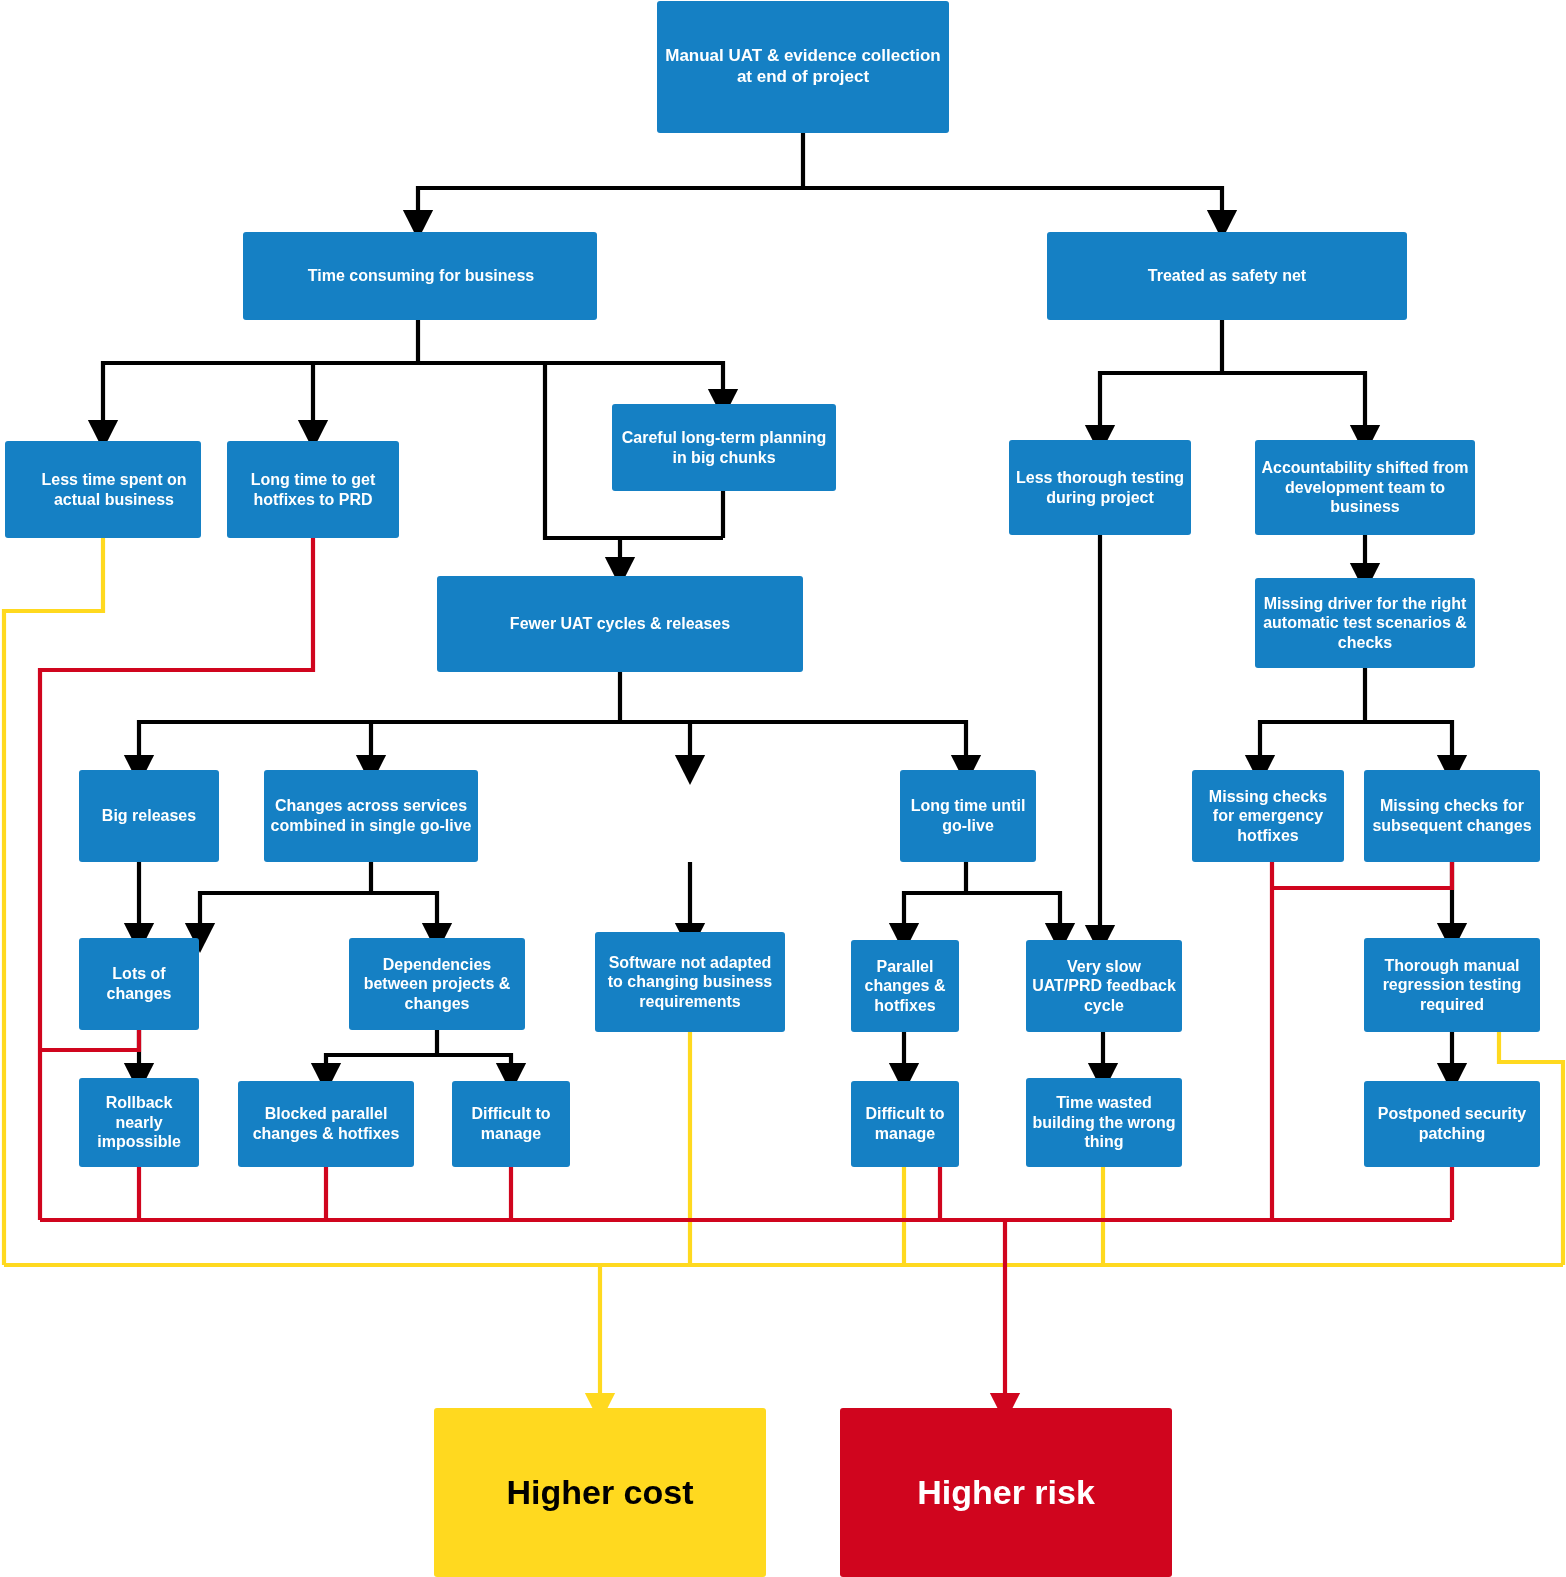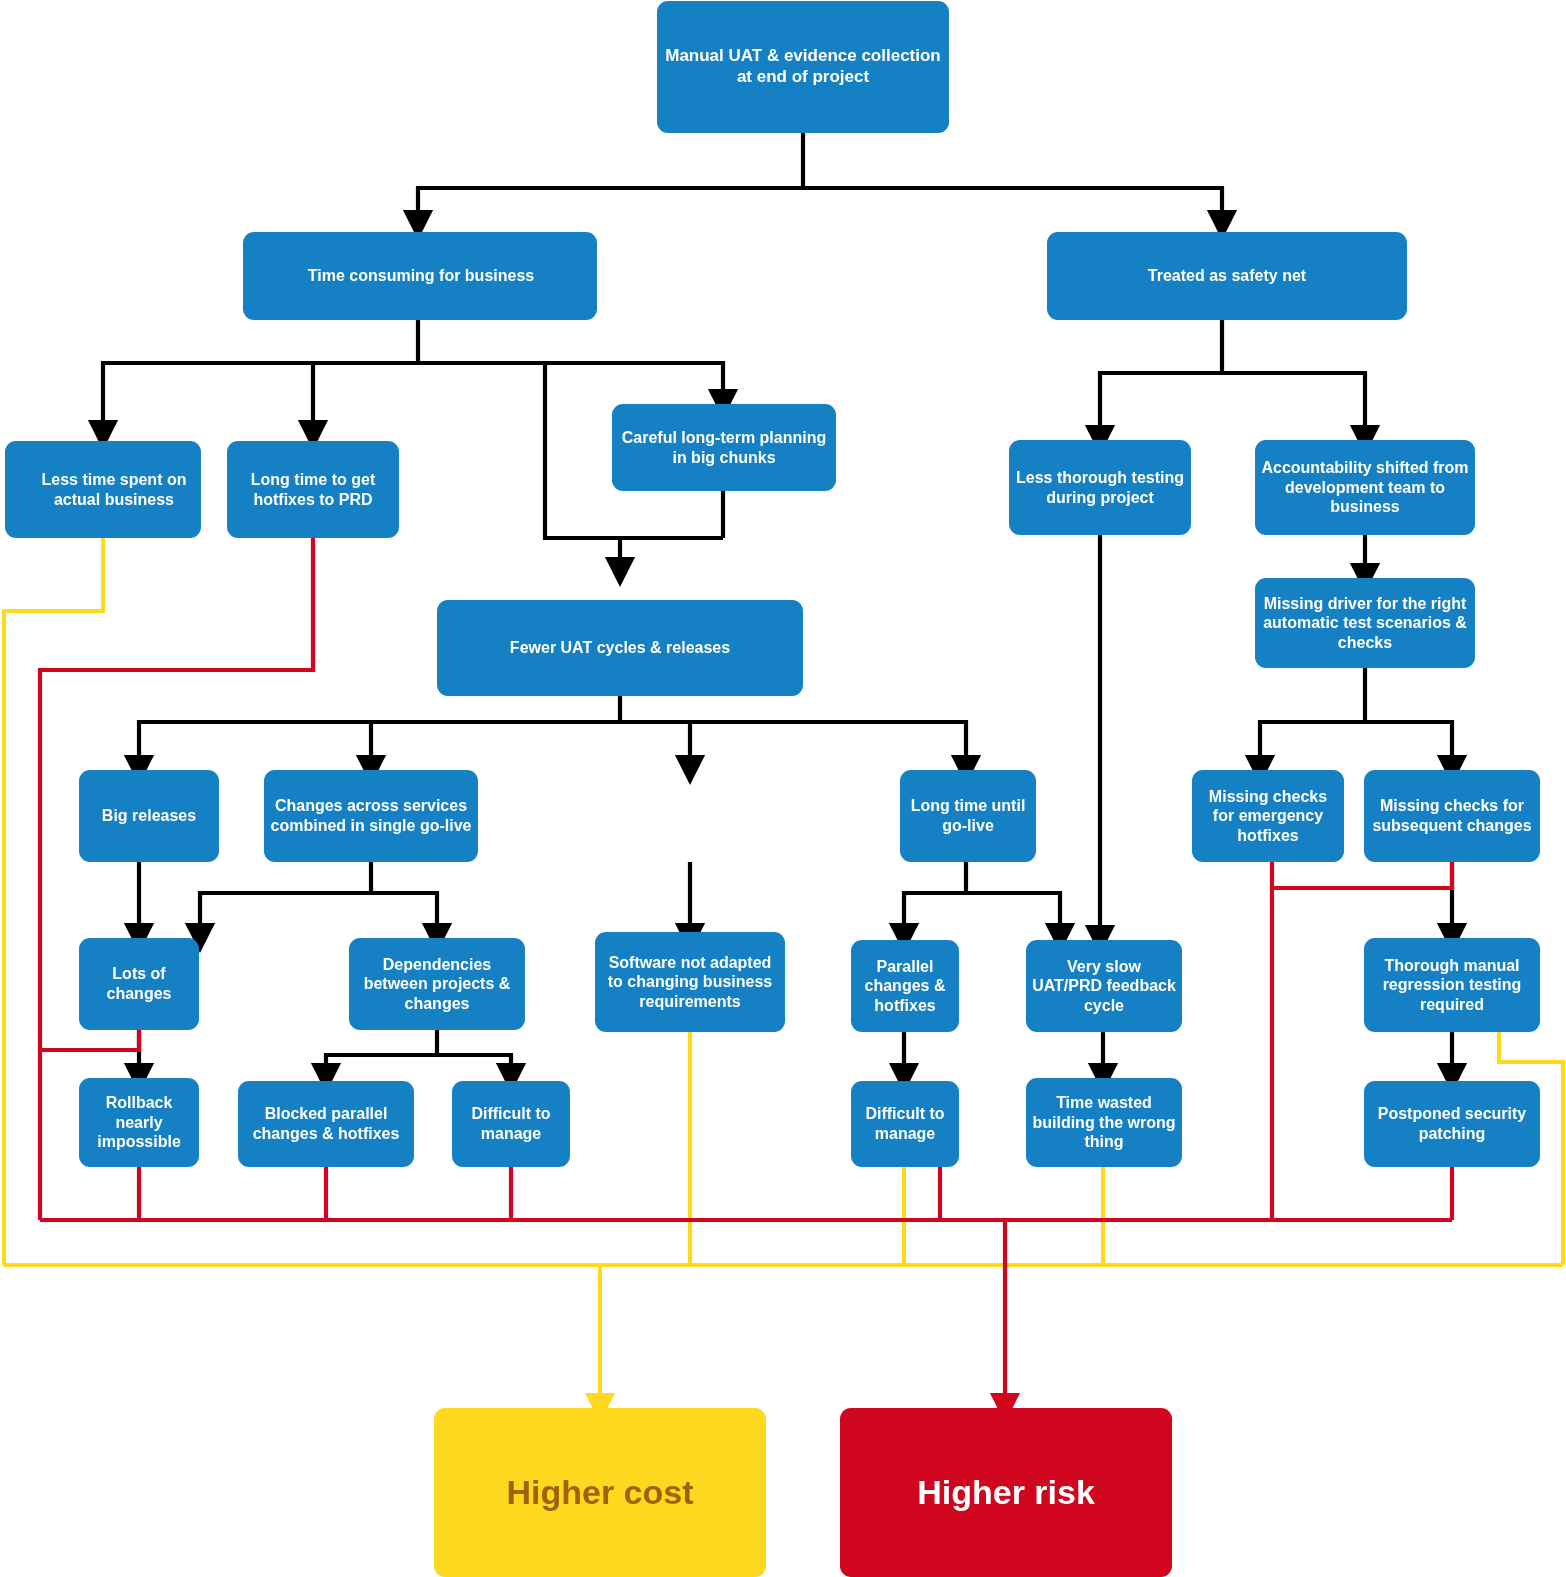--- a/index.html
+++ b/index.html
@@ -1,23 +1,23 @@
 <!DOCTYPE html>
 <html><head>
 <meta charset="utf-8">
 <style>
   html,body{margin:0;padding:0;background:#ffffff;}
   body{font-family:"Liberation Sans",sans-serif;}
   #canvas{position:relative;width:1566px;height:1577px;overflow:hidden;background:#fff;}
   #wires{position:absolute;left:0;top:0;width:1566px;height:1577px;}
   .node{position:absolute;box-sizing:border-box;display:flex;align-items:center;
         justify-content:center;text-align:center;color:#ffffff;font-weight:bold;
-        border-radius:11px;line-height:1.22;padding:4px 6px;}
+        border-radius:3px;line-height:1.22;padding:4px 6px;}
   .blue{background:#1580C4;}
-  .cost{background:#FFD91F;color:#a16207;}
+  .cost{background:#FFD91F;color:#000000;}
   .risk{background:#D0051E;color:#ffffff;}
   .s16{font-size:16px;}
   .s17{font-size:17px;}
   .s34{font-size:34px;font-weight:bold;}
 </style>
 </head>
 <body>
 
 <div id="canvas">
 
@@ -121,21 +121,21 @@
   <div class="node blue s16" style="left:5px;top:441px;width:196px;height:97px;padding-left:28px;">Less time spent on actual business</div>
 
   <div class="node blue s16" style="left:227px;top:441px;width:172px;height:97px;">Long time to get hotfixes to PRD</div>
 
   <div class="node blue s16" style="left:612px;top:404px;width:224px;height:87px;">Careful long-term planning in big chunks</div>
 
   <div class="node blue s16" style="left:1009px;top:440px;width:182px;height:95px;">Less thorough testing during project</div>
 
   <div class="node blue s16" style="left:1255px;top:440px;width:220px;height:95px;">Accountability shifted from development team to business</div>
 
-  <div class="node blue s16" style="left:437px;top:576px;width:366px;height:96px;margin-top:24px;">Fewer UAT cycles &amp; releases</div>
+  <div class="node blue s16" style="left:437px;top:576px;width:366px;height:96px;">Fewer UAT cycles &amp; releases</div>
 
   <div class="node blue s16" style="left:1255px;top:578px;width:220px;height:90px;">Missing driver for the right automatic test scenarios &amp; checks</div>
 
   <div class="node blue s16" style="left:79px;top:770px;width:140px;height:92px;">Big releases</div>
 
   <div class="node blue s16" style="left:264px;top:770px;width:214px;height:92px;">Changes across services combined in single go-live</div>
 
 
   <div class="node blue s16" style="left:900px;top:770px;width:136px;height:92px;">Long time until go-live</div>
 

